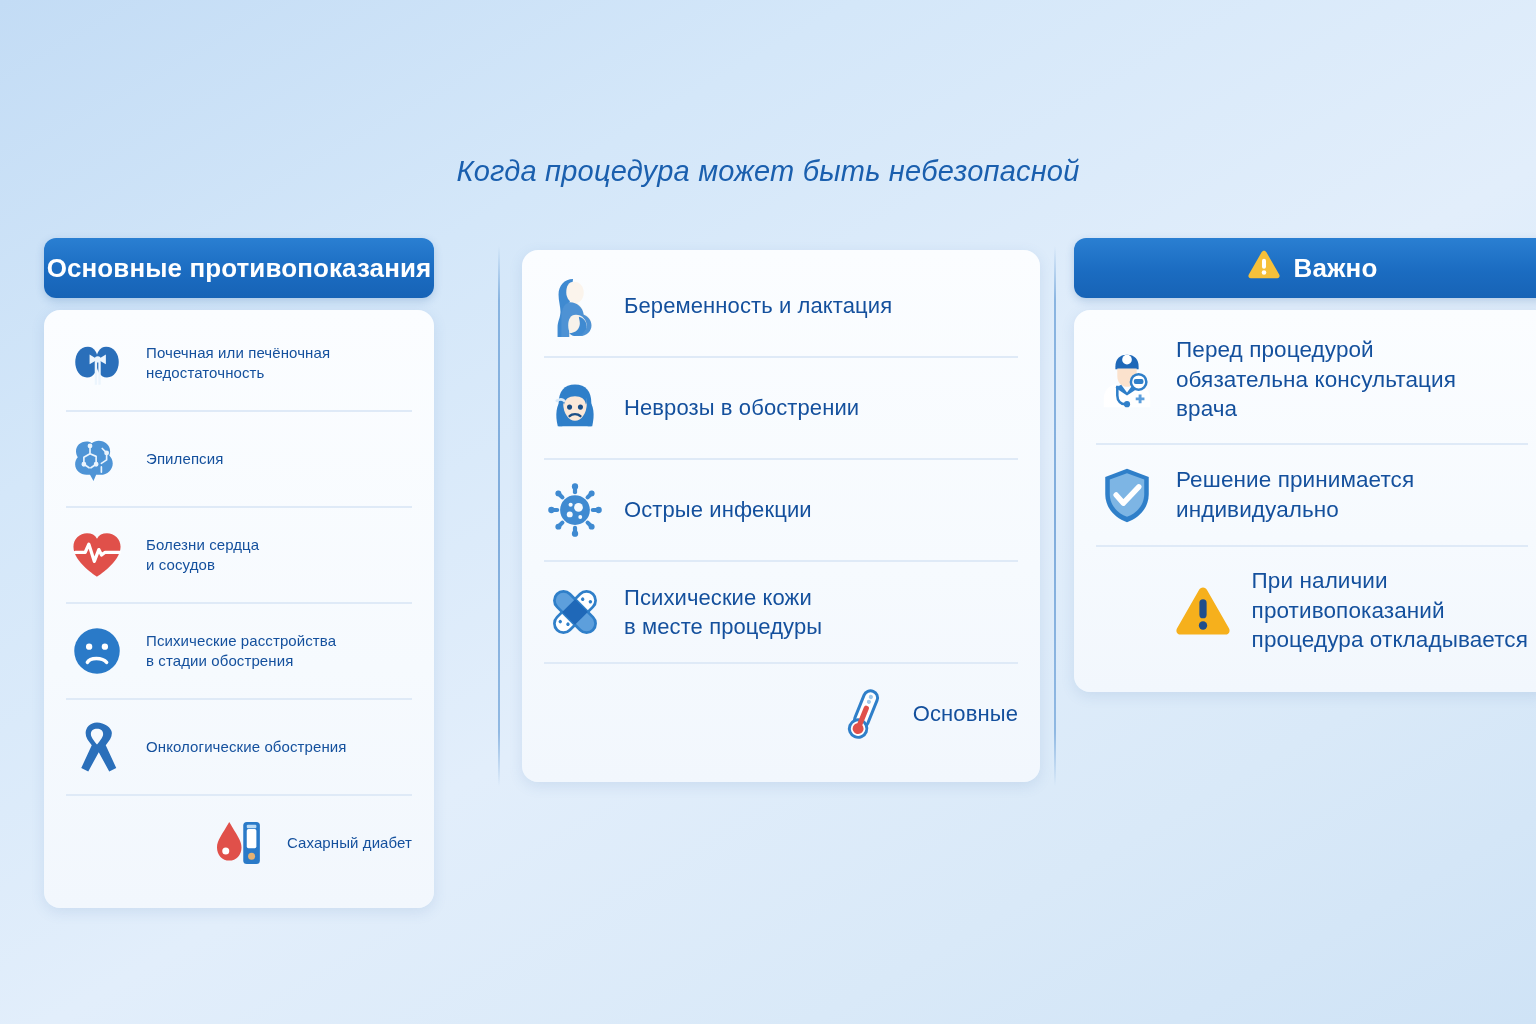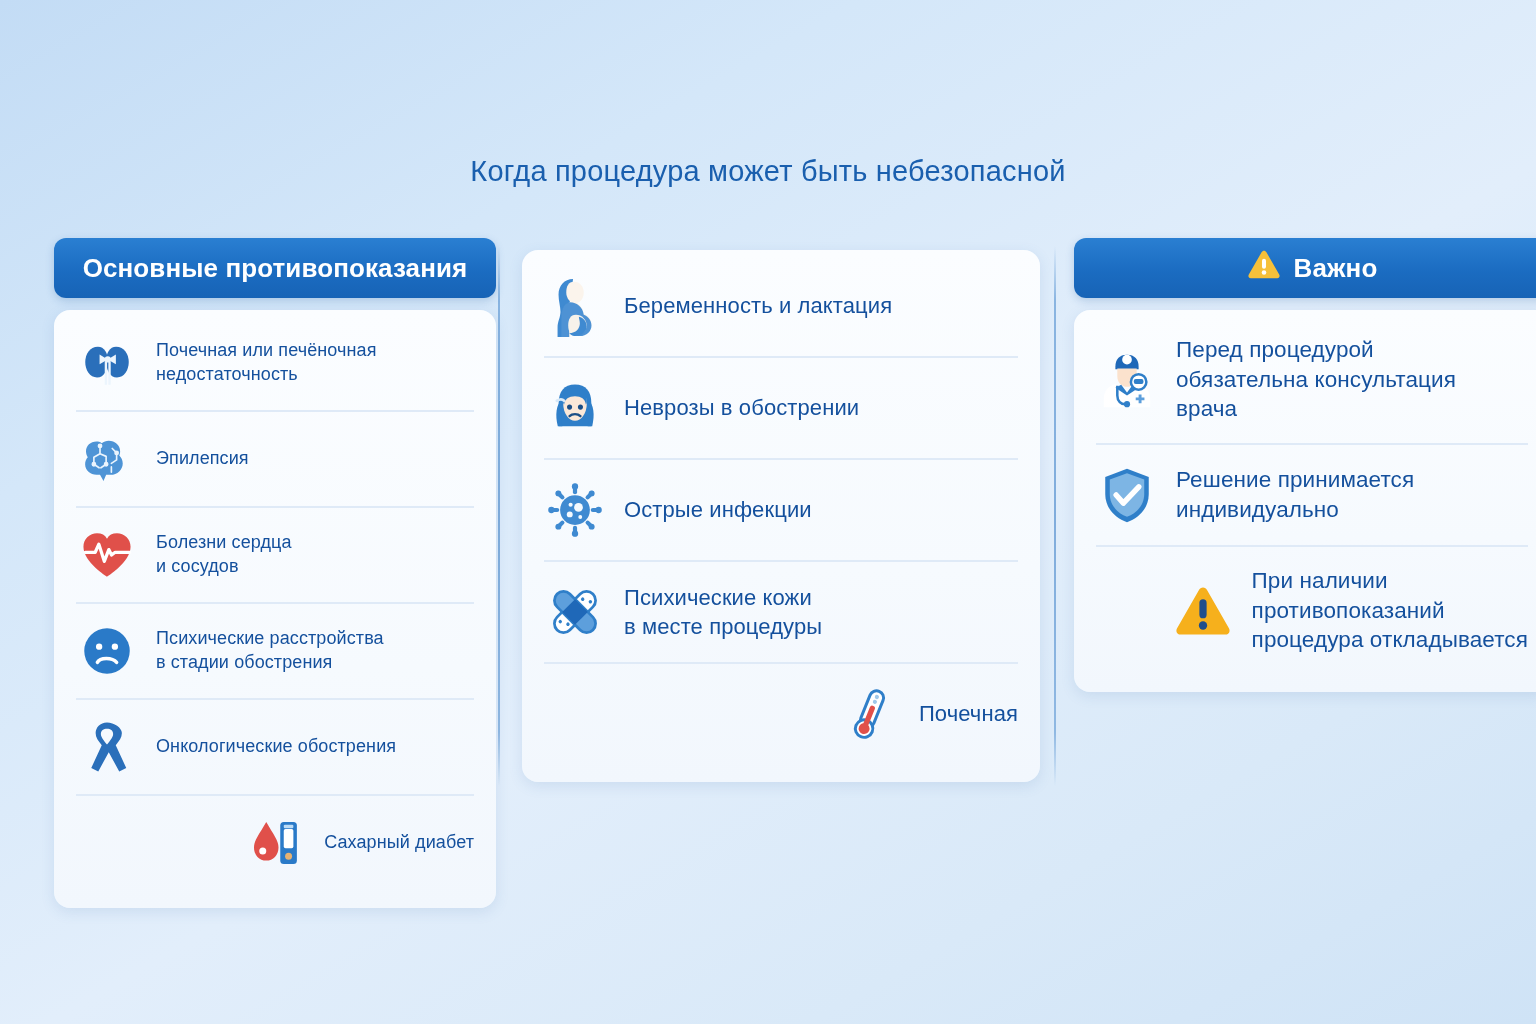--- a/index.html
+++ b/index.html
@@ -26,27 +26,27 @@
     letter-spacing:-1px;white-space:nowrap;
     text-shadow:0 1px 0 rgba(255,255,255,.35);
   }
   .rule{
     position:absolute;left:290px;top:139px;width:950px;height:2px;
     background:linear-gradient(90deg,rgba(110,160,215,0) 0%,rgba(84,140,200,.65) 22%,rgba(70,125,190,.85) 50%,rgba(84,140,200,.65) 78%,rgba(110,160,215,0) 100%);
     border-radius:2px;
   }
   .subtitle{
     position:absolute;left:0;right:0;top:155px;text-align:center;
-    font-size:29px;color:#1a5fae;letter-spacing:.2px;
+    font-size:29px;color:#1a5fae;letter-spacing:.2px;font-style:italic;
   }
 
   
   .cols{position:absolute;left:0;top:238px;right:0;bottom:0;}
   .col{position:absolute;top:0;}
-  .col-1{left:54px;width:442px;}
+  .col-1{left:44px;width:390px;}
   .col-2{left:522px;width:518px;}
   .col-3{left:1074px;width:476px;}
 
   .sep{
     position:absolute;top:8px;width:2px;height:540px;
     background:linear-gradient(180deg,rgba(120,170,220,0) 0%,rgba(110,162,216,.75) 10%,rgba(104,156,212,.8) 50%,rgba(110,162,216,.7) 90%,rgba(120,170,220,0) 100%);
   }
   .sep-1{left:498px;}
   .sep-2{left:1054px;}
 
@@ -70,21 +70,21 @@
   .row{
     display:flex;align-items:center;gap:18px;
     padding:16px 0;
     border-bottom:2px solid #dfeaf7;
     min-height:54px;
   }
   .row:last-child{border-bottom:none;justify-content:flex-end;}
   .ico{flex:0 0 auto;width:62px;height:62px;display:flex;align-items:center;justify-content:center;}
   .ico svg{display:block;}
   .lbl{
-    color:#14509d;font-size:18px;line-height:1.32;letter-spacing:.1px;
+    color:#14509d;font-size:15px;line-height:1.32;letter-spacing:.1px;
     white-space:pre-line;
   }
   .col-2 .row{padding:19px 0;}
   .col-2 .lbl{font-size:22px;}
   .col-3 .row{padding:19px 0;}
   .col-3 .lbl{font-size:22.5px;}
 </style>
 </head>
 <body>
 
@@ -281,21 +281,21 @@
               <g transform="rotate(22 32 32)">
                 <rect x="24" y="4" width="16" height="44" rx="8" fill="#ffffff" stroke="#2f7fc9" stroke-width="3.4"></rect>
                 <circle cx="32" cy="50" r="10" fill="#ffffff" stroke="#2f7fc9" stroke-width="3.4"></circle>
                 <circle cx="32" cy="50" r="6.2" fill="#e0504a"></circle>
                 <rect x="29" y="22" width="6" height="26" rx="3" fill="#e0504a"></rect>
                 <circle cx="32" cy="11" r="2.4" fill="#9fc8ea"></circle>
                 <circle cx="32" cy="17" r="2.4" fill="#9fc8ea"></circle>
               </g>
             </svg>
           </span>
-          <span class="lbl">Почечная</span>
+          <span class="lbl">Основные</span>
         </div>
 
       </div>
     </div>
 
     <div class="col col-3">
       <div class="pill">
         <span class="warn-tri">
           <svg width="34" height="31" viewBox="0 0 64 58">
             <path d="M32 3c2 0 3.5 1 4.6 3l24 42c1.8 3.2.2 7-3.6 7H7c-3.8 0-5.4-3.8-3.6-7l24-42C28.5 4 30 3 32 3z" fill="#f6c03a"></path>

